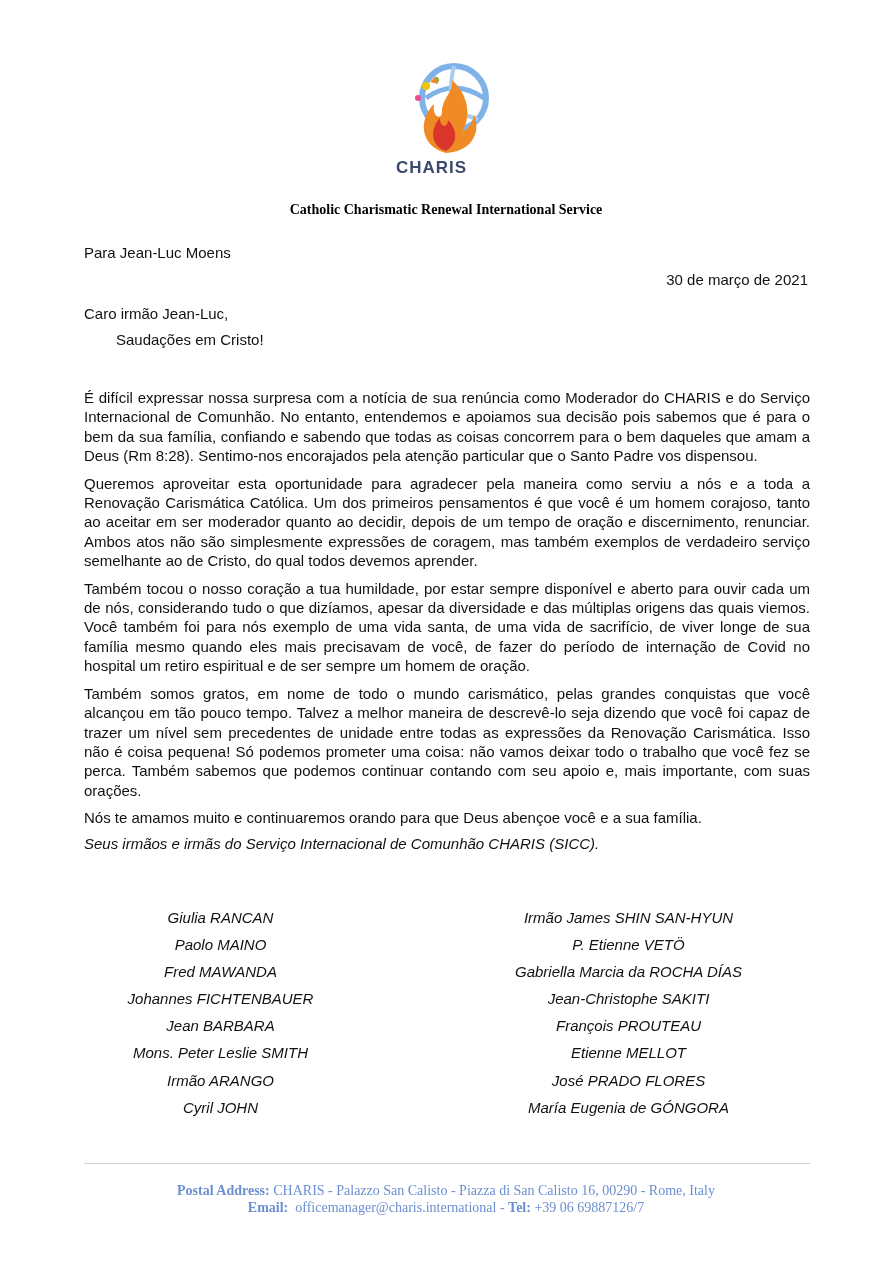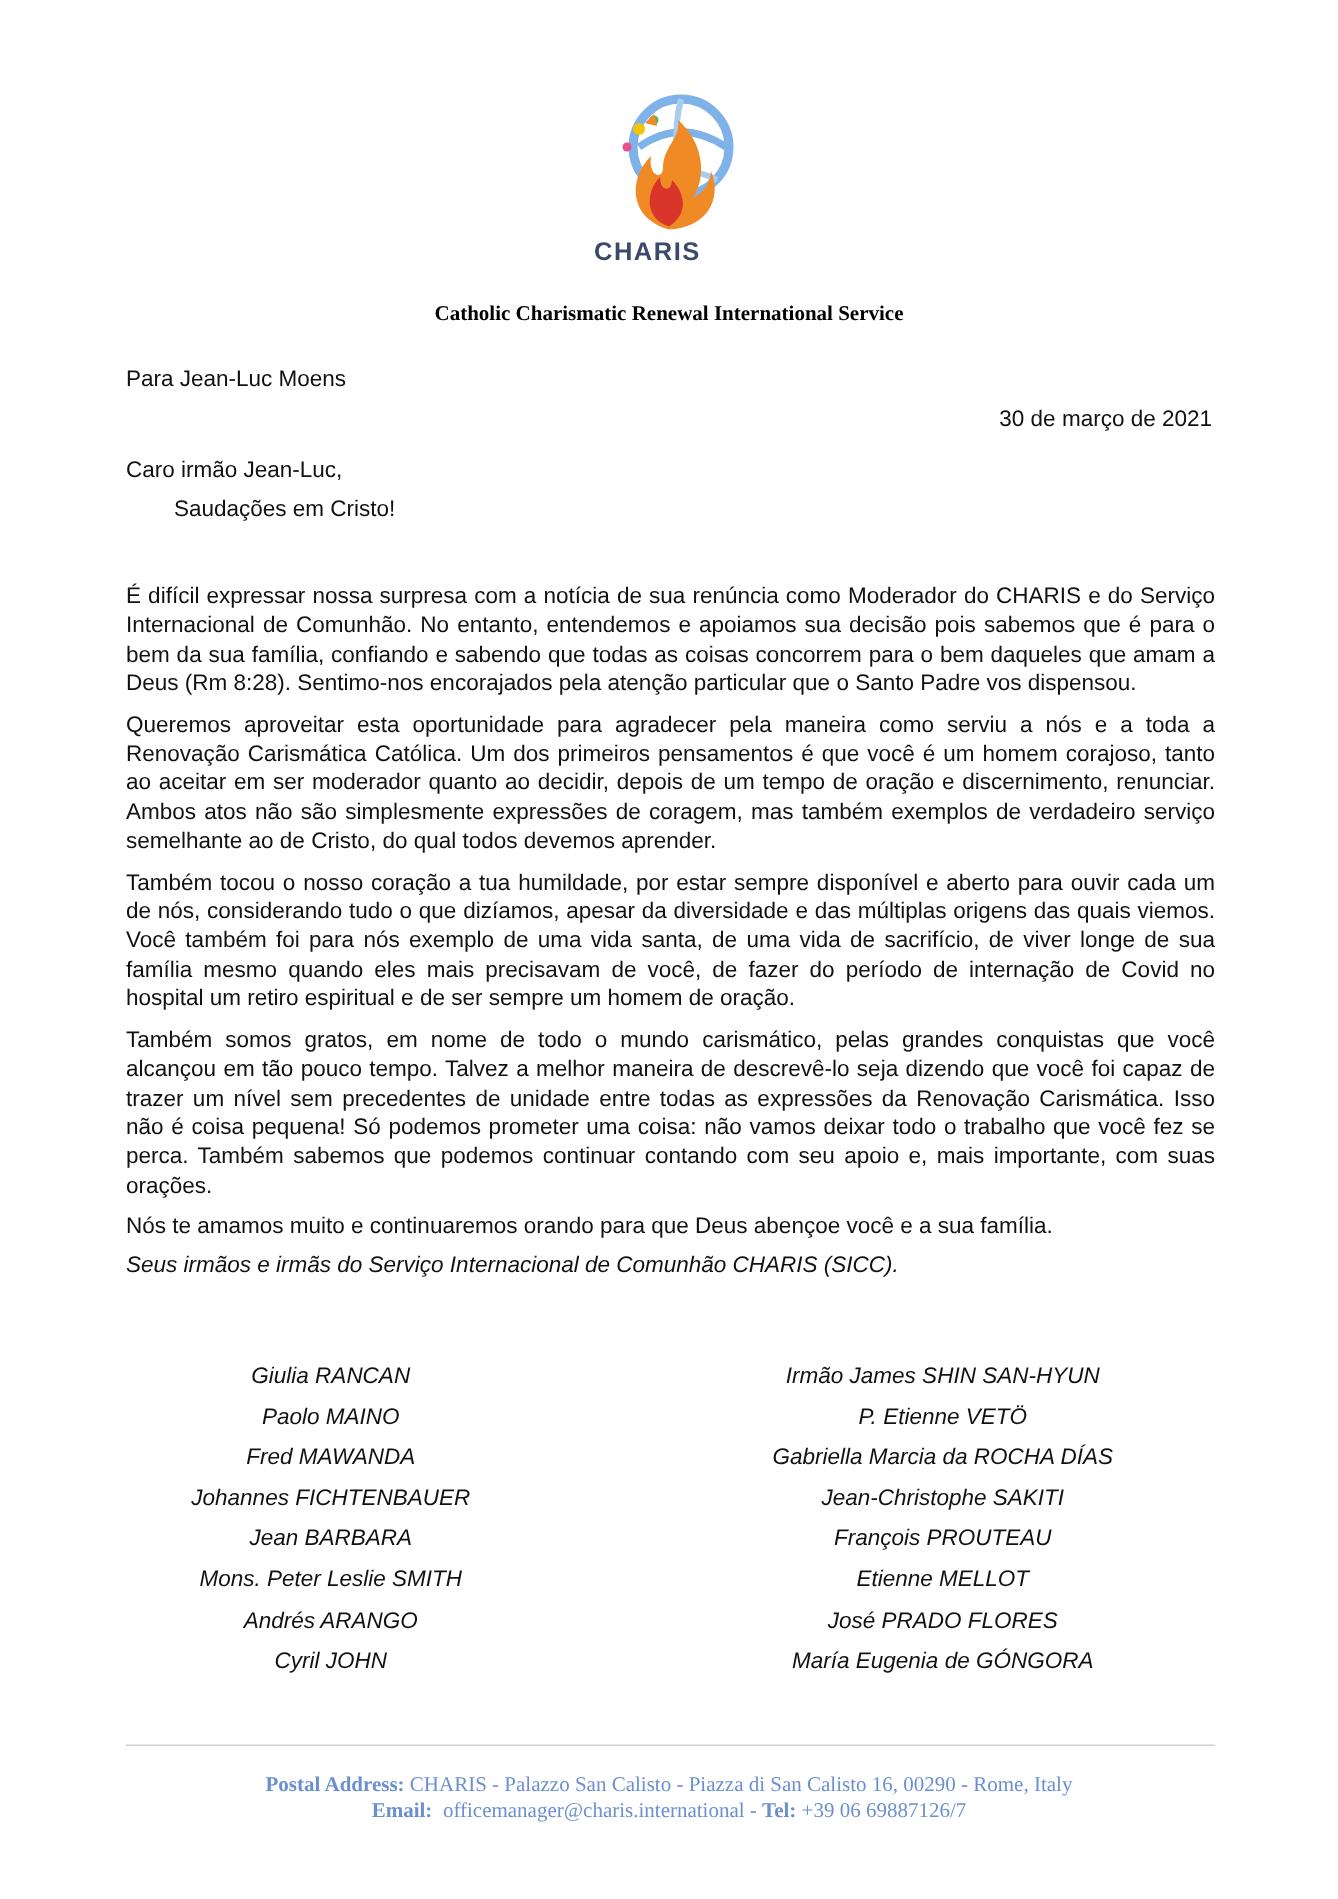--- a/index.html
+++ b/index.html
@@ -66,21 +66,21 @@
 </div>
 
 <div class="sig-cols">
   <div class="sig-col left">
     <div>Giulia RANCAN</div>
     <div>Paolo MAINO</div>
     <div>Fred MAWANDA</div>
     <div>Johannes FICHTENBAUER</div>
     <div>Jean BARBARA</div>
     <div>Mons. Peter Leslie SMITH</div>
-    <div>Andrés ARANGO</div>
+    <div>Irmão ARANGO</div>
     <div>Cyril JOHN</div>
   </div>
   <div class="sig-col right">
     <div>Irmão James SHIN SAN-HYUN</div>
     <div>P. Etienne VETÖ</div>
     <div>Gabriella Marcia da ROCHA DÍAS</div>
     <div>Jean-Christophe SAKITI</div>
     <div>François PROUTEAU</div>
     <div>Etienne MELLOT</div>
     <div>José PRADO FLORES</div>

